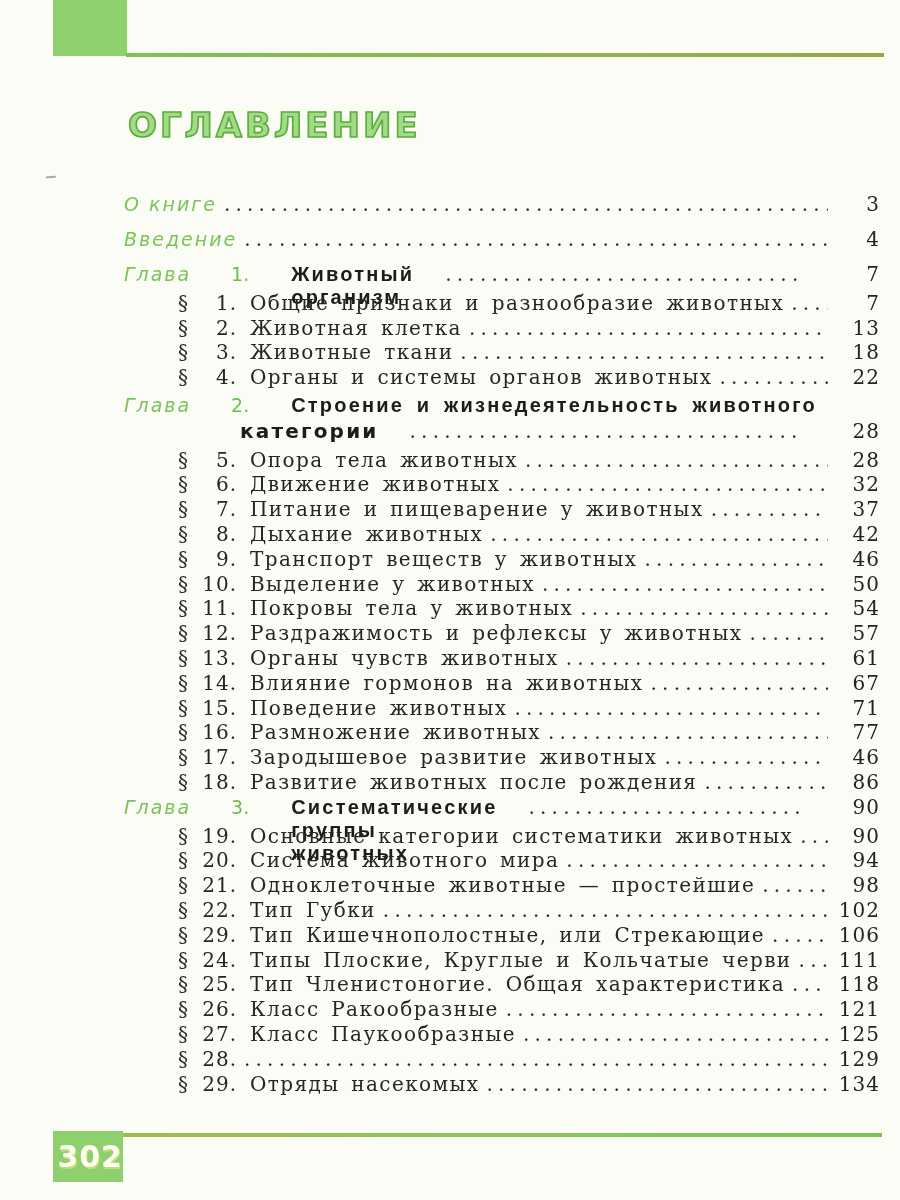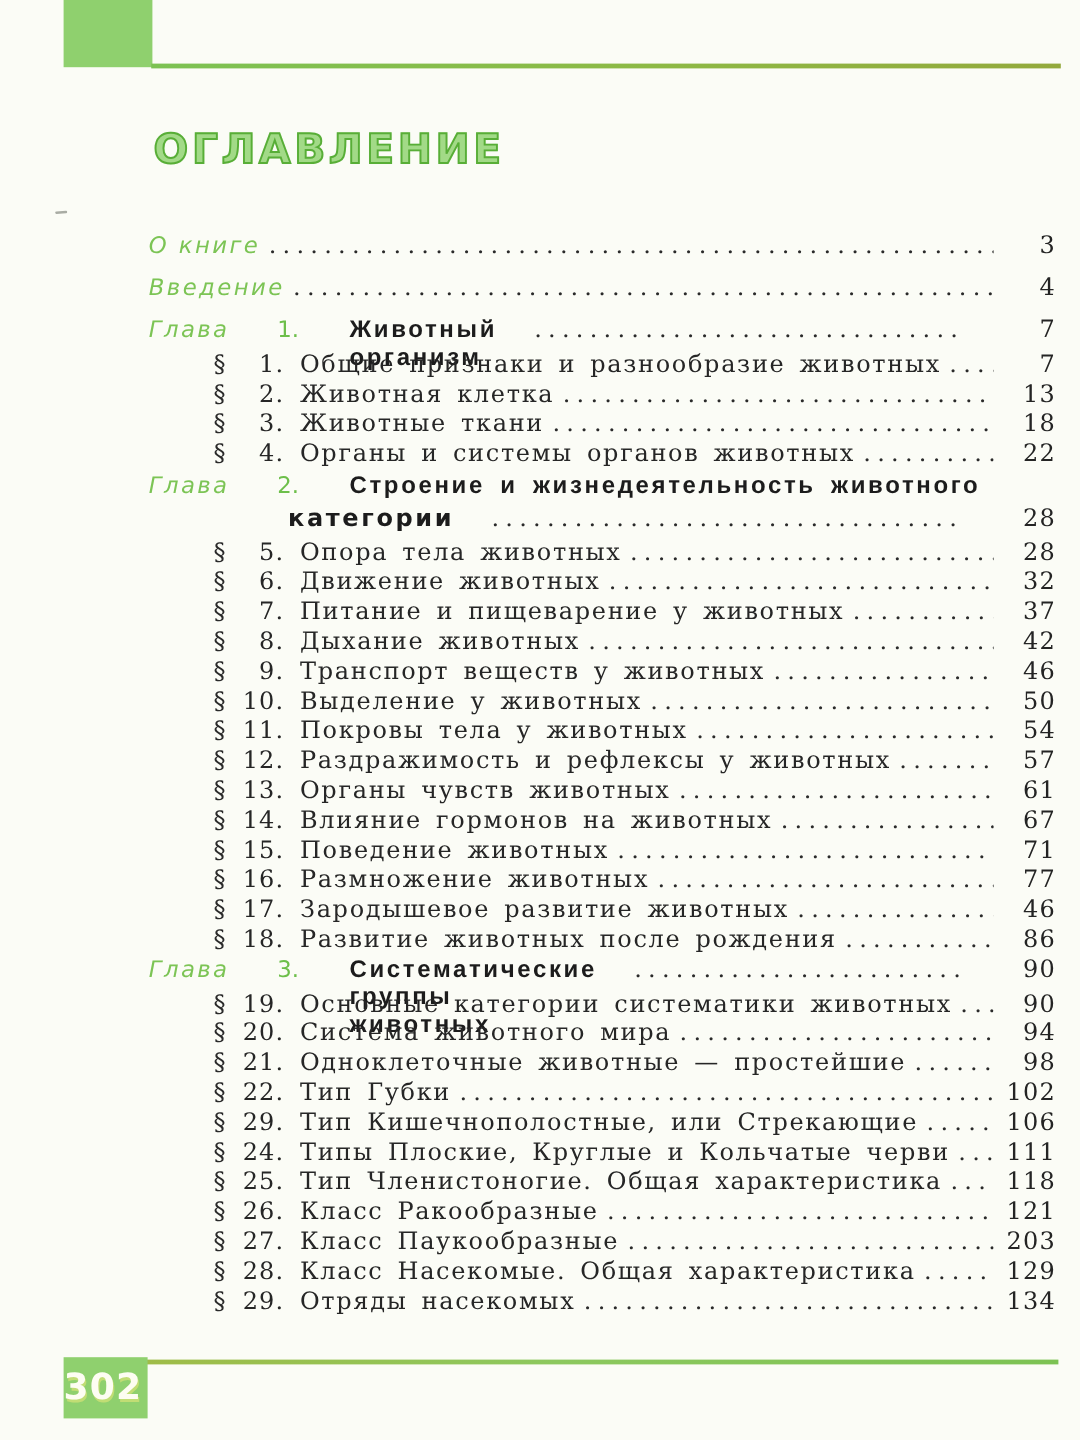--- a/index.html
+++ b/index.html
@@ -6,21 +6,21 @@
   body{
     width:900px;height:1200px;position:relative;overflow:hidden;
     background:#fbfcf6;
     font-family:"DejaVu Serif","Liberation Serif",serif;
   }
   .corner-box{
     position:absolute;background:#8fd06e;
   }
   .box-top{left:53px;top:0;width:74px;height:56px;}
   .box-bottom{left:53px;top:1131px;width:70px;height:51px;
-    display:flex;align-items:center;justify-content:flex-start;}
+    display:flex;align-items:center;justify-content:flex-end;}
   .rule{position:absolute;height:4px;}
   .rule-top{left:126px;top:53px;width:758px;
     background:linear-gradient(90deg,#7cc253 0%,#8db945 55%,#93a93c 100%);}
   .rule-bottom{left:121px;top:1133px;width:761px;
     background:linear-gradient(90deg,#9fbc48 0%,#8cc85e 45%,#7cc253 100%);}
   .page-badge{
     font-family:"DejaVu Sans","Liberation Sans",sans-serif;
     font-weight:bold;font-size:30px;color:#fdfdf2;
     letter-spacing:1px;text-shadow:1px 2px 0 rgba(220,228,120,0.65);
   }
@@ -302,26 +302,25 @@
       <span class="sec-num">26.</span>
       <span class="sec-title">Класс Ракообразные</span>
       <span class="leader"></span>
       <span class="pg">121</span>
     </div>
     <div class="row section">
       <span class="sec-indent">§</span>
       <span class="sec-num">27.</span>
       <span class="sec-title">Класс Паукообразные</span>
       <span class="leader"></span>
-      <span class="pg">203</span>
+      <span class="pg">125</span>
     </div>
     <div class="row section">
       <span class="sec-indent">§</span>
       <span class="sec-num">28.</span>
-      <span class="sec-title">Класс Насекомые. Общая характеристика</span>
       <span class="leader"></span>
       <span class="pg">129</span>
     </div>
     <div class="row section">
       <span class="sec-indent">§</span>
       <span class="sec-num">29.</span>
       <span class="sec-title">Отряды насекомых</span>
       <span class="leader"></span>
       <span class="pg">134</span>
     </div>

